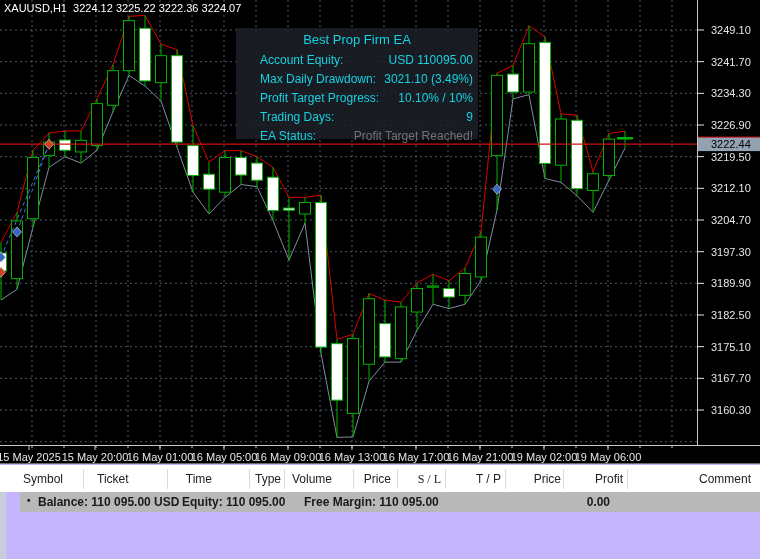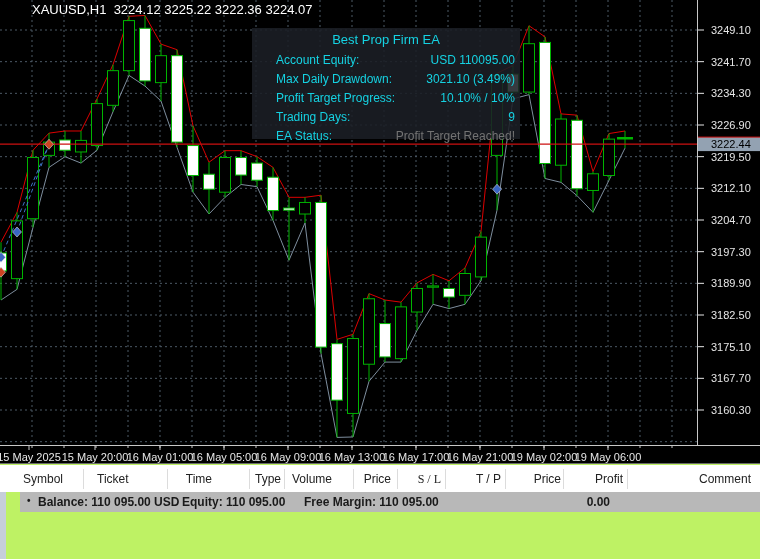--- a/index.html
+++ b/index.html
@@ -1,30 +1,30 @@
 <!DOCTYPE html>
 <html><head>
 <meta charset="utf-8">
 <style>
   html,body{margin:0;padding:0;background:#fff;width:760px;height:559px;overflow:hidden;
     font-family:"Liberation Sans",sans-serif;}
   .screen{position:relative;width:760px;height:559px;}
   
   .chart-area{position:absolute;left:0;top:0;width:760px;height:463px;background:#000;}
   .chart-area svg{position:absolute;left:0;top:0;}
-  .symbol-info{position:absolute;left:4px;top:2px;color:#fff;font-size:13px;white-space:pre;z-index:5;margin-left:28px;}
+  .symbol-info{position:absolute;left:4px;top:2px;color:#fff;font-size:11px;white-space:pre;z-index:5;}
   
-  .ea-panel{position:absolute;left:252px;top:28px;width:268px;height:111px;
+  .ea-panel{position:absolute;left:236px;top:28px;width:242px;height:111px;
     background:rgba(27,31,37,0.88);color:#15d2e2;font-size:12px;z-index:6;}
   .ea-title{text-align:center;font-size:13px;padding-top:4px;height:18px;}
   .ea-row{display:flex;justify-content:space-between;align-items:center;height:19.2px;
     padding:0 5px 0 24px;}
   .ea-alert{color:#737373;}
   
-  .terminal{position:absolute;left:0;top:463px;width:760px;height:96px;background:#bef264;
+  .terminal{position:absolute;left:0;top:463px;width:760px;height:96px;background:#c4b5fd;
     border-top:1px solid #6a6a6a;box-sizing:border-box;font-size:12px;color:#1a1a1a;}
   .term-strip{position:absolute;left:0;top:1px;width:6px;height:95px;background:#c6ceda;}
   .term-close{position:absolute;left:7px;top:12px;width:14px;height:14px;color:#222;
     font-size:13px;font-weight:bold;line-height:14px;text-align:center;cursor:default;}
   .term-header{position:absolute;left:0;top:1px;width:760px;height:27px;background:#fff;}
   .term-header .hcell{position:absolute;top:7px;white-space:nowrap;color:#222;}
   .term-header .sep{position:absolute;top:4px;height:20px;width:1px;background:#dcdcdc;}
   .balance-row{position:absolute;left:20px;top:28px;width:740px;height:20px;background:#b8b8b8;
     font-weight:bold;}
   .balance-row span{position:absolute;top:3px;white-space:nowrap;}

